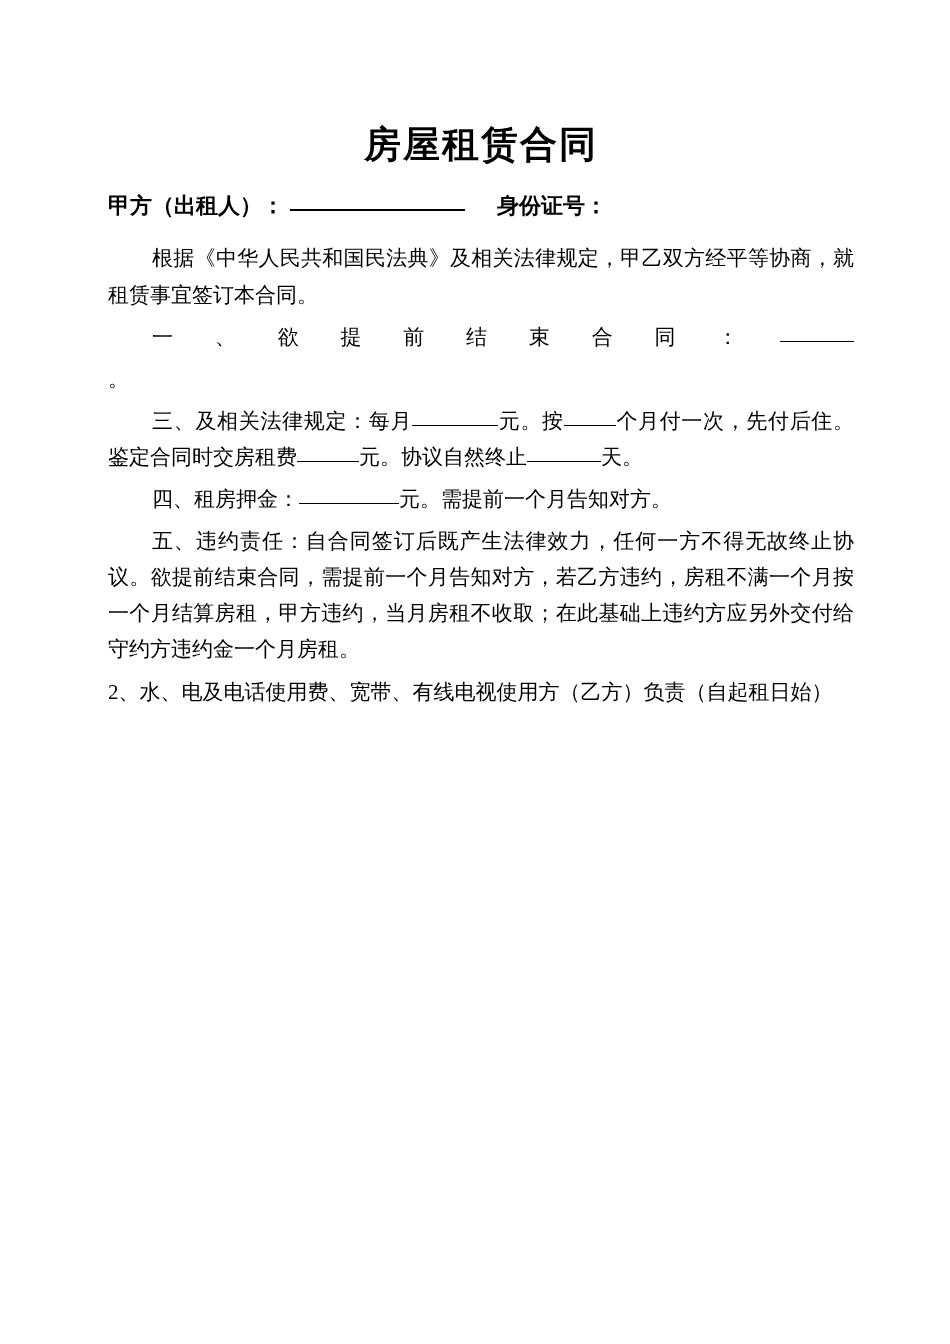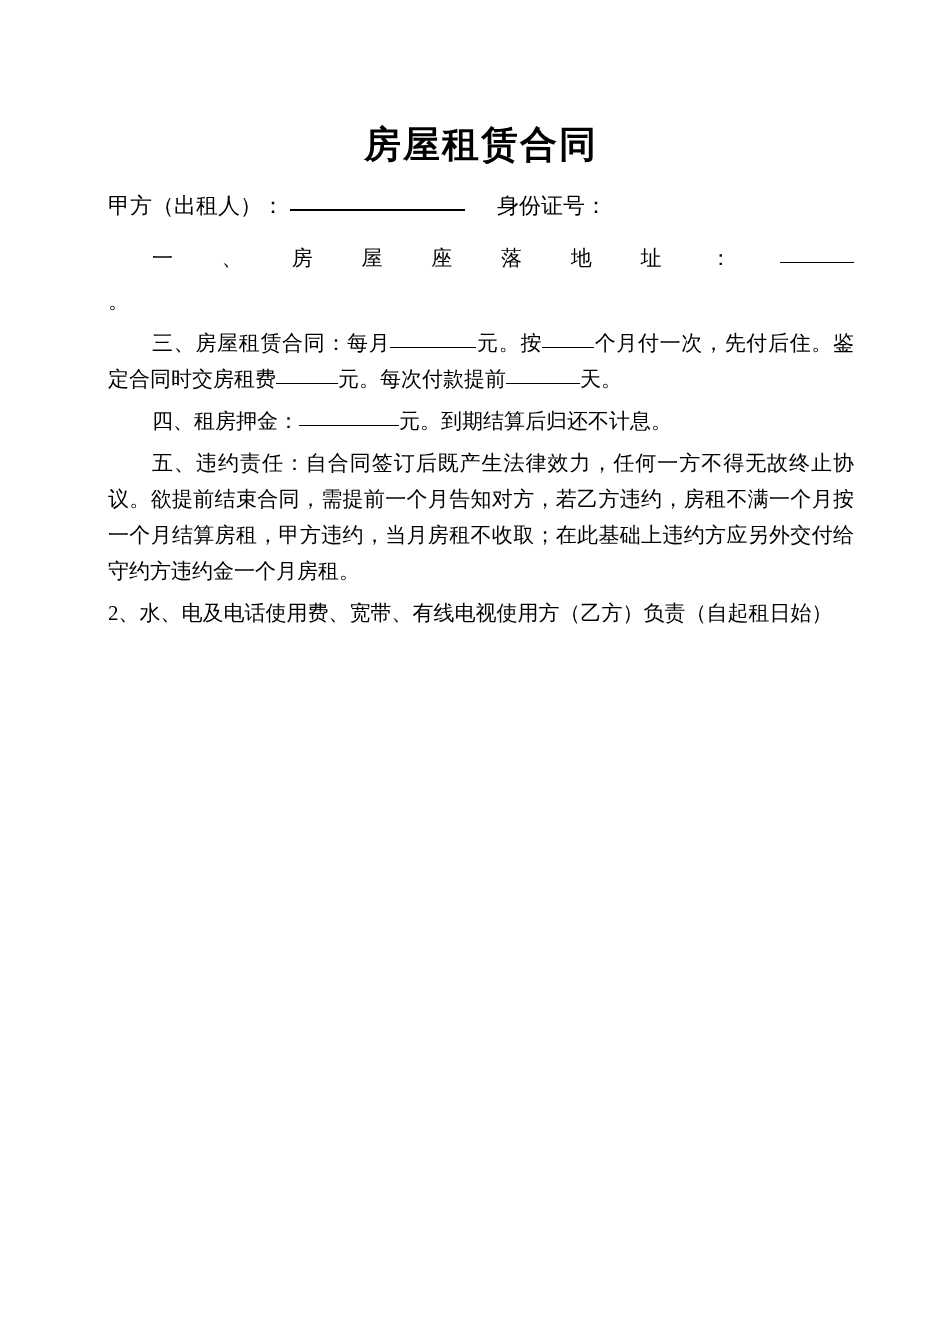--- a/index.html
+++ b/index.html
@@ -23,21 +23,21 @@
   .doc-title {
     text-align: center;
     font-size: 37px;
     font-weight: bold;
     letter-spacing: 2px;
     margin: 18px 0 22px 0;
     line-height: 1.2;
   }
   .party-line {
     font-size: 22px;
-    font-weight: normal;
+    font-weight: bold;
     line-height: 1.5;
     margin: 0 0 18px 0;
     white-space: nowrap;
   }
   .party-line .fill {
     display: inline-block;
     width: 175px;
     border-bottom: 2px solid #000;
     vertical-align: 2px;
     margin: 0 6px;
@@ -78,33 +78,34 @@
 
 <div class="page">
 
   <div class="doc-title">房屋租赁合同</div>
 
   <div class="party-line">
     <span>甲方（出租人）：</span><span class="fill"></span><span class="gap"></span><span>身份证号：</span>
   </div>
 
 
+  <p class="body">根据《中华人民共和国民法典》及相关法律规定，甲乙双方经平等协商，就租赁事宜签订本合同。</p>
 
   <p class="body spread">
-    <span>一、房屋座落地址：</span><span class="u w74"></span>
+    <span>一、欲提前结束合同：</span><span class="u w74"></span>
   </p>
   <p class="body noindent">。</p>
 
 
   <p class="body">
-    <span>三、房屋租赁合同：每月</span><span class="u w86"></span><span>元。按</span><span class="u w52"></span><span>个月付一次，先付后住。鉴定合同时交房租费</span><span class="u w62"></span><span>元。每次付款提前</span><span class="u w74"></span><span>天。</span>
+    <span>三、及相关法律规定：每月</span><span class="u w86"></span><span>元。按</span><span class="u w52"></span><span>个月付一次，先付后住。鉴定合同时交房租费</span><span class="u w62"></span><span>元。协议自然终止</span><span class="u w74"></span><span>天。</span>
   </p>
 
   <p class="body">
-    <span>四、租房押金：</span><span class="u w100"></span><span>元。到期结算后归还不计息。</span>
+    <span>四、租房押金：</span><span class="u w100"></span><span>元。需提前一个月告知对方。</span>
   </p>
 
   <p class="body">五、违约责任：自合同签订后既产生法律效力，任何一方不得无故终止协议。欲提前结束合同，需提前一个月告知对方，若乙方违约，房租不满一个月按一个月结算房租，甲方违约，当月房租不收取；在此基础上违约方应另外交付给守约方违约金一个月房租。</p>
 
 
   <p class="body noindent">2、水、电及电话使用费、宽带、有线电视使用方（乙方）负责（自起租日始）</p>
 
 </div>
 
 </body></html>

